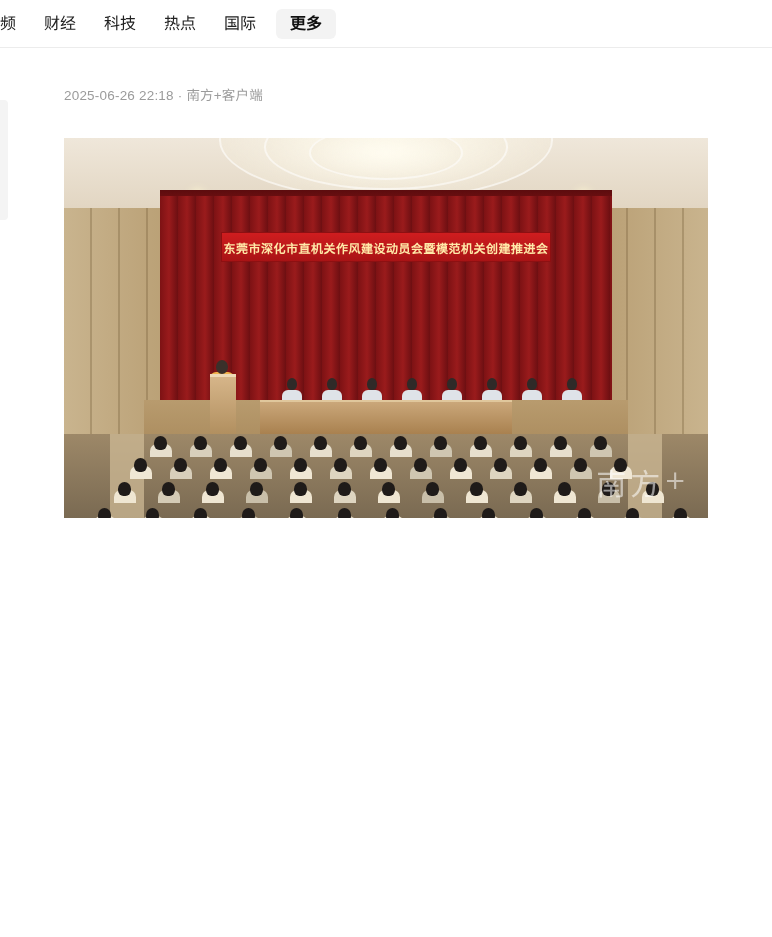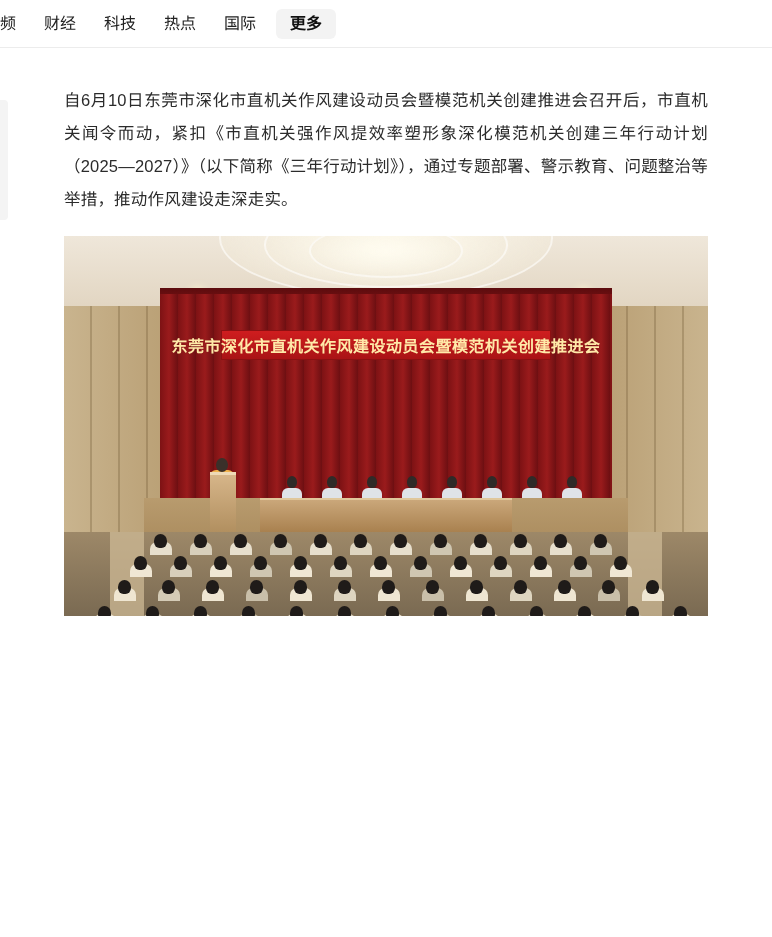--- a/index.html
+++ b/index.html
@@ -160,21 +160,21 @@
     transform: translateX(-50%);
     top: 94px;
     width: 330px;
     height: 30px;
     background: linear-gradient(#cf1d1f,#a91315);
     border: 1px solid #8d1012;
     display: flex;
     align-items: center;
     justify-content: center;
     color: #ffe9a8;
-    font-size: 16px;
+    font-size: 12px;
     font-weight: bold;
     letter-spacing: .5px;
     white-space: nowrap;
     font-family: "DejaVu Sans", "Liberation Sans", sans-serif;
   }
   
   .stage-floor {
     position: absolute; left: 80px; right: 80px; top: 262px; height: 50px;
     background: linear-gradient(#b89b6e,#a98a5c);
   }
@@ -264,22 +264,22 @@
       <div class="nav-item">国际</div>
       <div class="nav-item more">更多</div>
     </div>
   </div>
 
   <div class="edge-strip"></div>
 
   <div class="article">
 
 
-
-    <p class="para">自6月10日东莞市深化市直机关作风建设动员会暨模范机关创建推进会召开后，市直机关闻令而动，紧扣《市直机关强作风提效率塑形象深化模范机关创建三年行动计划（2025—2027）》（以下简称《三年行动计划》），通过专题部署、警示教育、问题整治等举措，推动作风建设走深走实。</p>
+    <div class="meta">2025-06-26 22:18 · 南方+客户端</div>
+
 
     <div class="figure">
       <div class="photo">
 
         <div class="ceiling">
           <div class="ceil-ring ceil-r1"></div>
           <div class="ceil-ring ceil-r2"></div>
           <div class="ceil-ring ceil-r3"></div>
           <div class="light" style="left:20%;top:54px;"></div>
           <div class="light" style="left:28%;top:66px;"></div>
@@ -445,20 +445,23 @@
             <div class="aud-shirt" style="left:472px;top:8px;background:#d8cfb9;"></div>
             <div class="aud-dot" style="left:476px;top:0;"></div>
             <div class="aud-shirt" style="left:520px;top:8px;background:#e9dfc9;"></div>
             <div class="aud-dot" style="left:524px;top:0;"></div>
             <div class="aud-shirt" style="left:568px;top:8px;background:#bfb49c;"></div>
             <div class="aud-dot" style="left:572px;top:0;"></div>
             <div class="aud-shirt" style="left:616px;top:8px;background:#e9dfc9;"></div>
             <div class="aud-dot" style="left:620px;top:0;"></div>
           </div>
 
+          <div class="watermark">
+            <span>南方</span><span class="plus">+</span>
+          </div>
         </div>
 
       </div>
     </div>
 
 
   </div>
 </div>
 
 </body></html>

